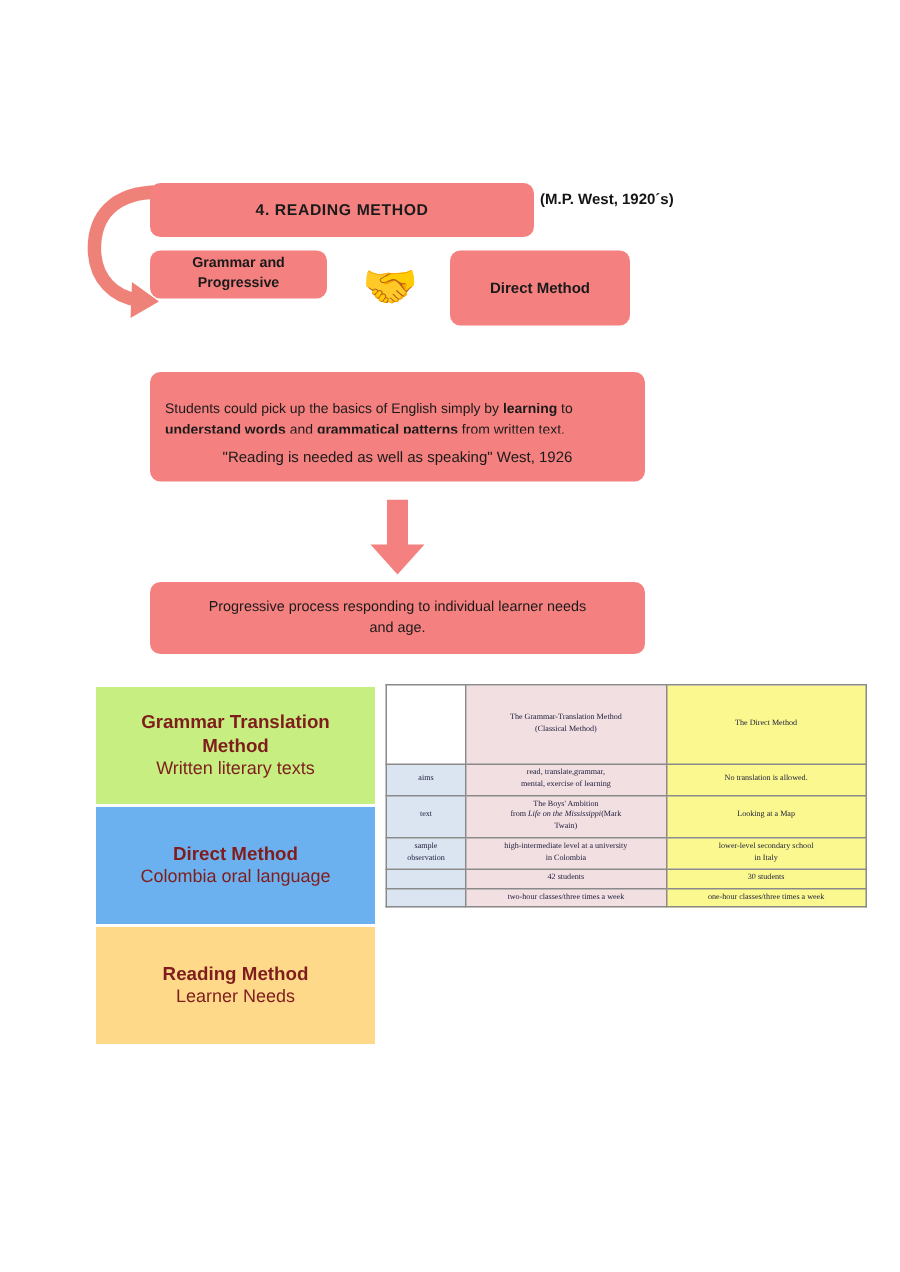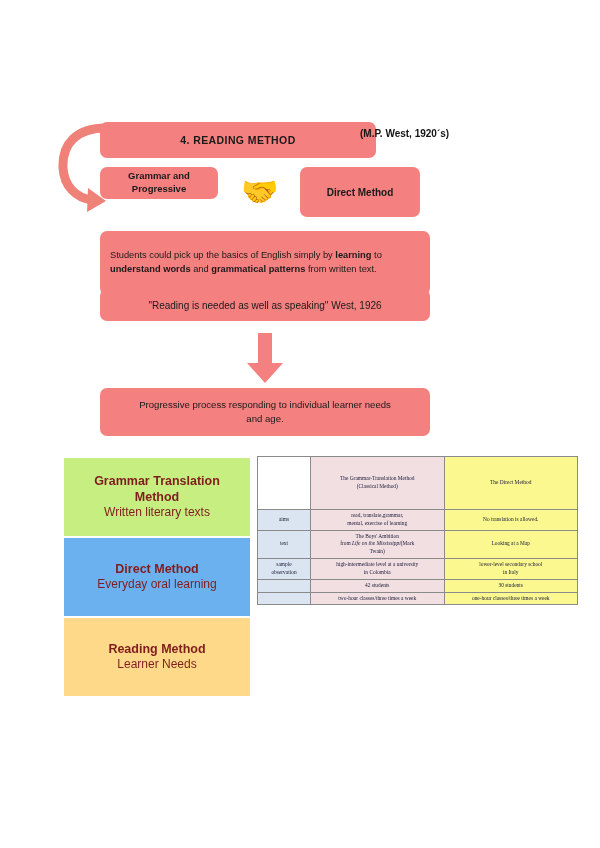--- a/index.html
+++ b/index.html
@@ -8,34 +8,34 @@
     font-family:"Liberation Sans",sans-serif;color:#111;
   }
   .page{position:absolute;inset:0;background:#fff;}
 
   
   .pink-box{
     position:absolute;background:#f4807f;border-radius:7px;
     display:flex;align-items:center;justify-content:center;text-align:center;
     color:#1a1a1a;box-sizing:border-box;
   }
-  #title-box{left:100px;top:122px;width:276px;height:36px;font-size:10.5px;font-weight:bold;letter-spacing:.4px;}
+  #title-box{left:100px;top:122px;width:256px;height:36px;font-size:10.5px;font-weight:bold;letter-spacing:.4px;}
   #cite{position:absolute;left:360px;top:128px;font-size:10px;font-weight:bold;color:#141414;white-space:nowrap;}
 
   #gt-box{left:100px;top:167px;width:118px;height:32px;font-size:9.5px;font-weight:bold;line-height:1.35;}
   #dm-box{left:300px;top:167px;width:120px;height:50px;font-size:10px;font-weight:bold;}
 
   #handshake{
     position:absolute;left:222px;top:170px;width:76px;height:44px;
     display:flex;align-items:center;justify-content:center;font-size:30px;line-height:1;
   }
 
   #curved-arrow{position:absolute;left:58px;top:122px;width:52px;height:96px;}
 
-  #stmt-box{left:100px;top:231px;width:330px;height:64px;font-size:9.3px;line-height:1.5;
+  #stmt-box{left:100px;top:248px;width:330px;height:64px;font-size:9.3px;line-height:1.5;
     justify-content:flex-start;text-align:left;padding:4px 8px 4px 10px;align-items:center;}
   #stmt-box .t{display:block;}
   #quote-box{left:100px;top:289px;width:330px;height:32px;font-size:10px;font-weight:500;}
 
   #down-arrow{position:absolute;left:245px;top:333px;width:40px;height:52px;}
 
   #graded-box{left:100px;top:388px;width:330px;height:48px;font-size:9.6px;line-height:1.42;
     flex-direction:column;padding:3px 6px;}
   #graded-box b{font-weight:bold;}
 
@@ -118,21 +118,21 @@
   <div class="card" id="card-gt">
     <div class="head">
       <span>Grammar Translation</span><br>
       <span>Method</span>
     </div>
     <div class="sub">Written literary texts</div>
   </div>
 
   <div class="card" id="card-dm">
     <div class="head">Direct Method</div>
-    <div class="sub">Everyday oral learning</div>
+    <div class="sub">Colombia oral language</div>
   </div>
 
   <div class="card" id="card-rm">
     <div class="head">Reading Method</div>
     <div class="sub">Learner Needs</div>
   </div>
 
   <table id="cmp-table">
     <tbody>
         <tr>

